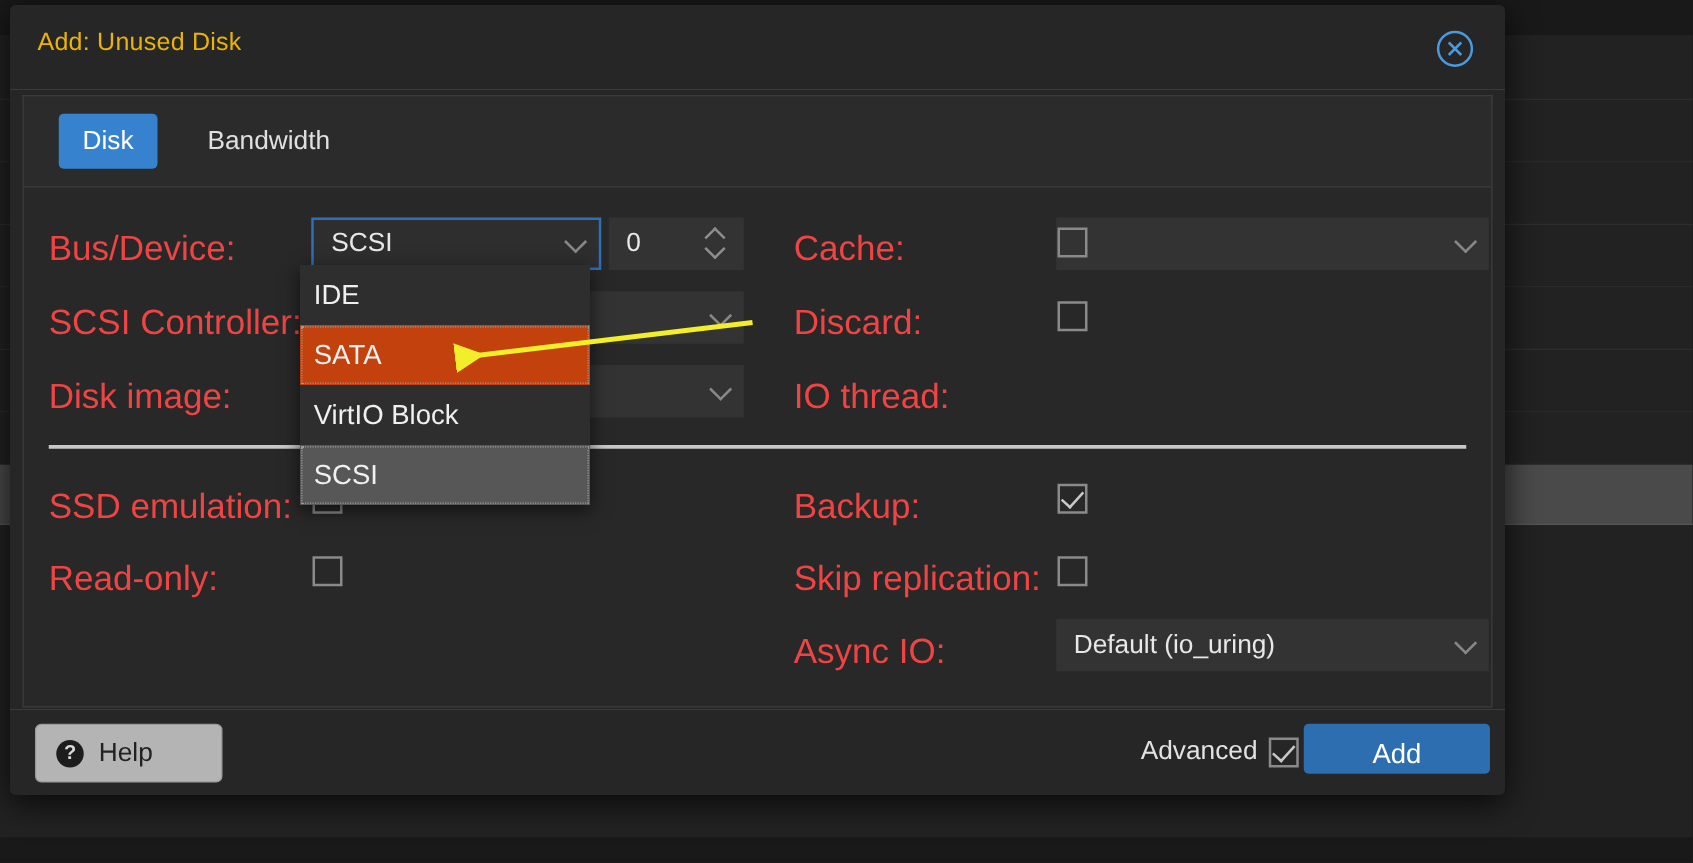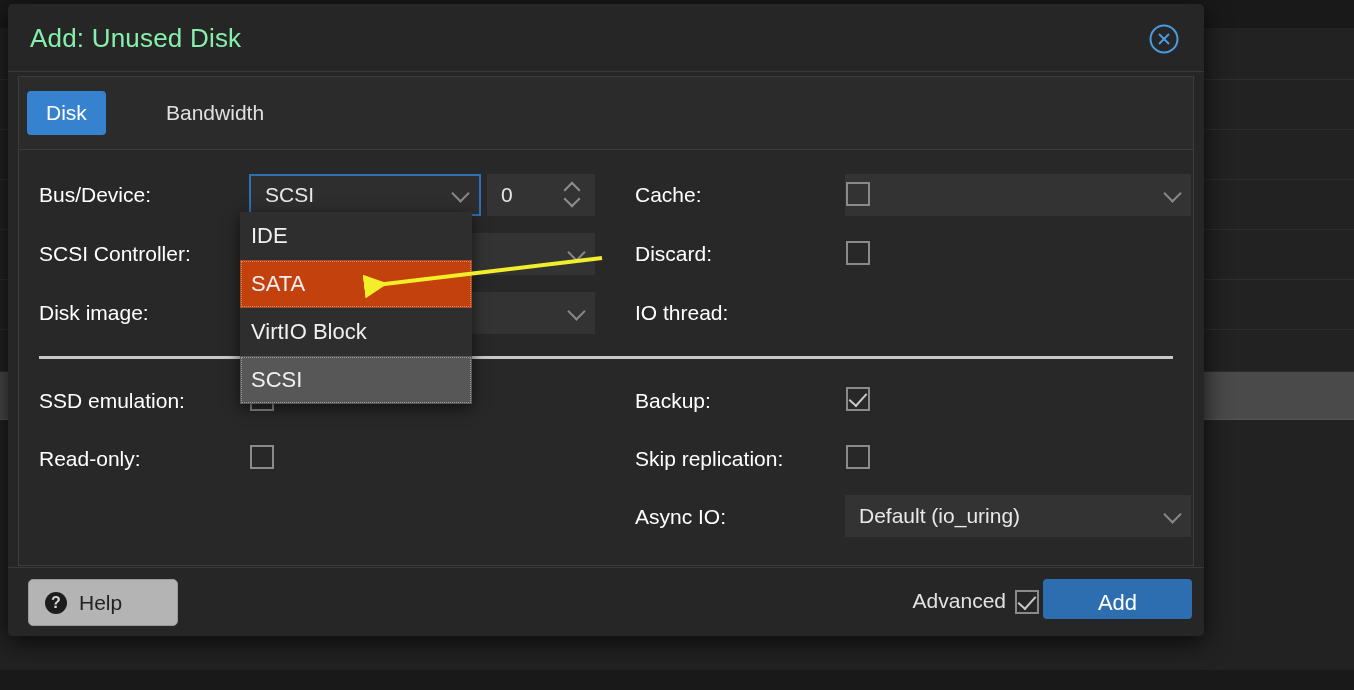--- a/index.html
+++ b/index.html
@@ -36,21 +36,21 @@
   
   #titlebar {
     position: relative;
     height: 68px;
     background: #262626;
     border-bottom: 1px solid #3a3a3a;
     border-radius: 5px 5px 0 0;
   }
   #title {
     position: absolute; left: 22px; top: 19px;
-    font-size: 26px; color: #86efac; letter-spacing: .2px;
+    font-size: 20px; color: #eab308; letter-spacing: .2px;
   }
   #close-btn {
     position: absolute; right: 24px; top: 19px;
     width: 32px; height: 32px; cursor: pointer;
   }
 
   
   #tabstrip {
     position: absolute; left: 10px; top: 72px;
     width: 1176px; height: 73px;
@@ -62,35 +62,35 @@
     position: absolute; top: 14px;
     height: 44px; line-height: 44px;
     font-size: 21px;
     padding: 0 19px;
     color: #e6e6e6;
     border-radius: 4px;
     cursor: pointer;
     white-space: nowrap;
   }
   .tab.active { background: #3782ce; color: #ffffff; }
-  #tab-disk { left: 8px; }
+  #tab-disk { left: 28px; }
   #tab-bandwidth { left: 128px; color: #e0e0e0; }
 
   
   #panel {
     position: absolute; left: 10px; top: 145px;
     width: 1176px; height: 417px;
     background: #282828;
     border: 1px solid #3c3c3c;
   }
 
   .label {
     position: absolute;
-    font-size: 21px;
-    color: #ffffff;
+    font-size: 28px;
+    color: #ef4444;
     white-space: nowrap;
   }
 
   
   .combo {
     position: absolute;
     height: 42px;
     background: #333333;
     color: #e8e8e8;
     font-size: 21px;

